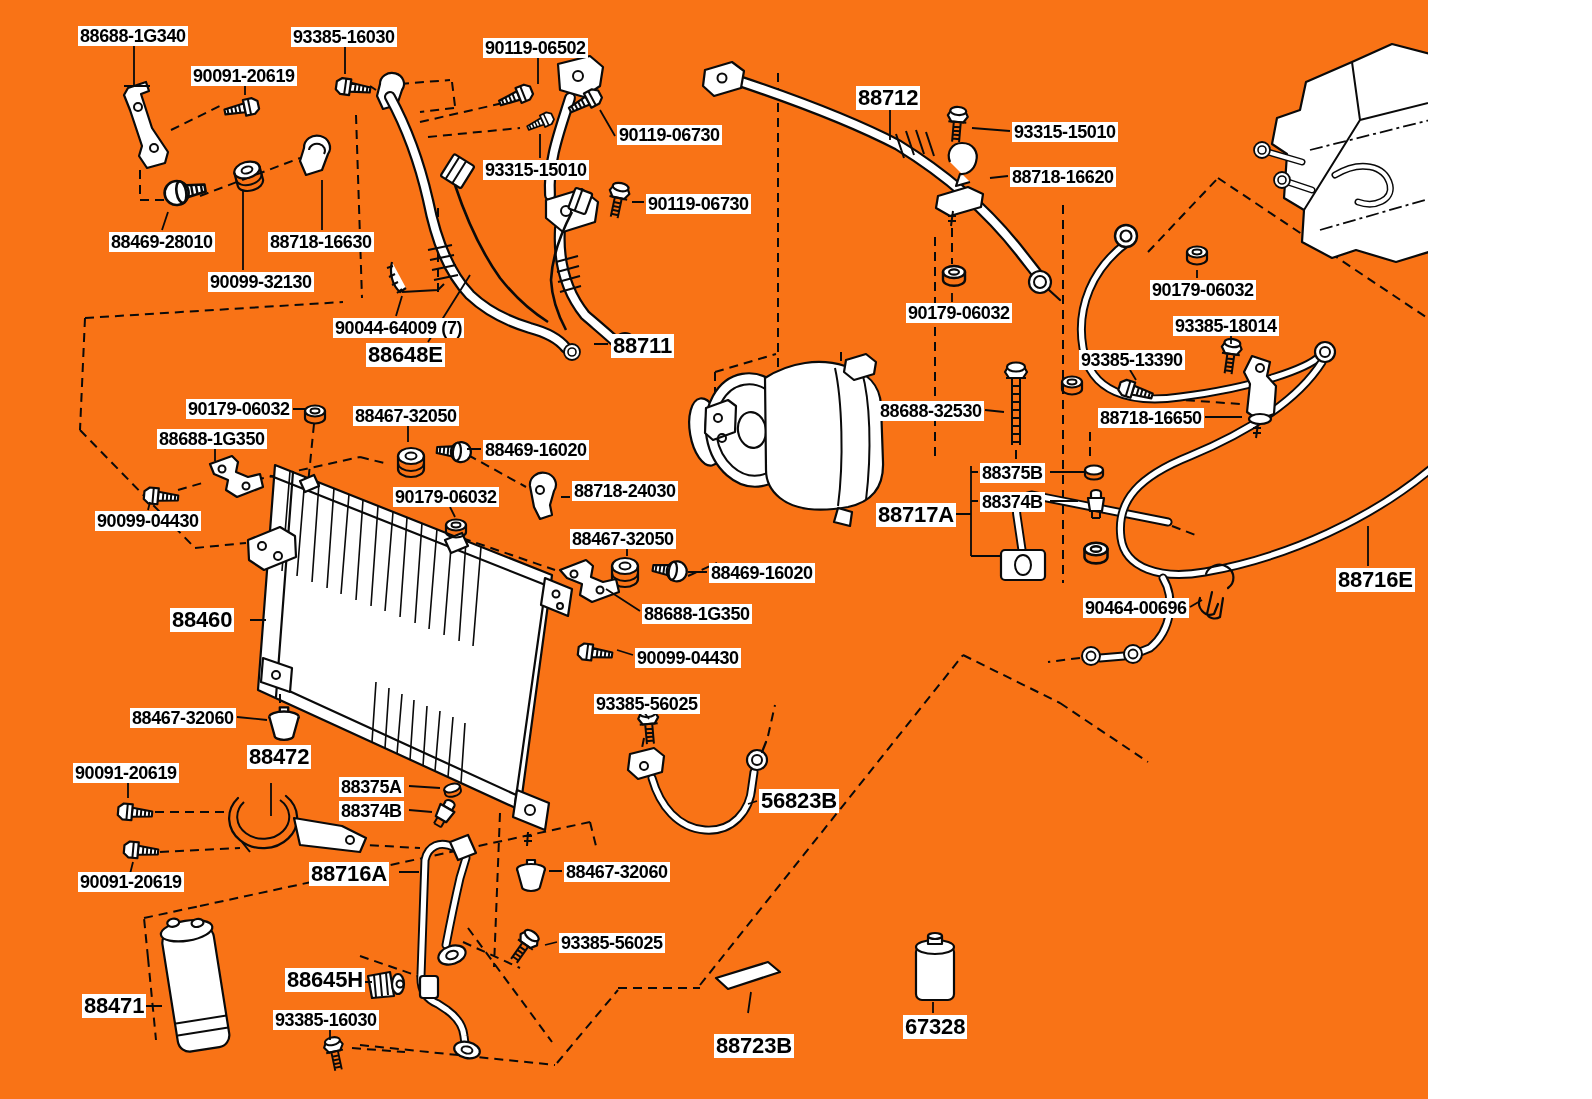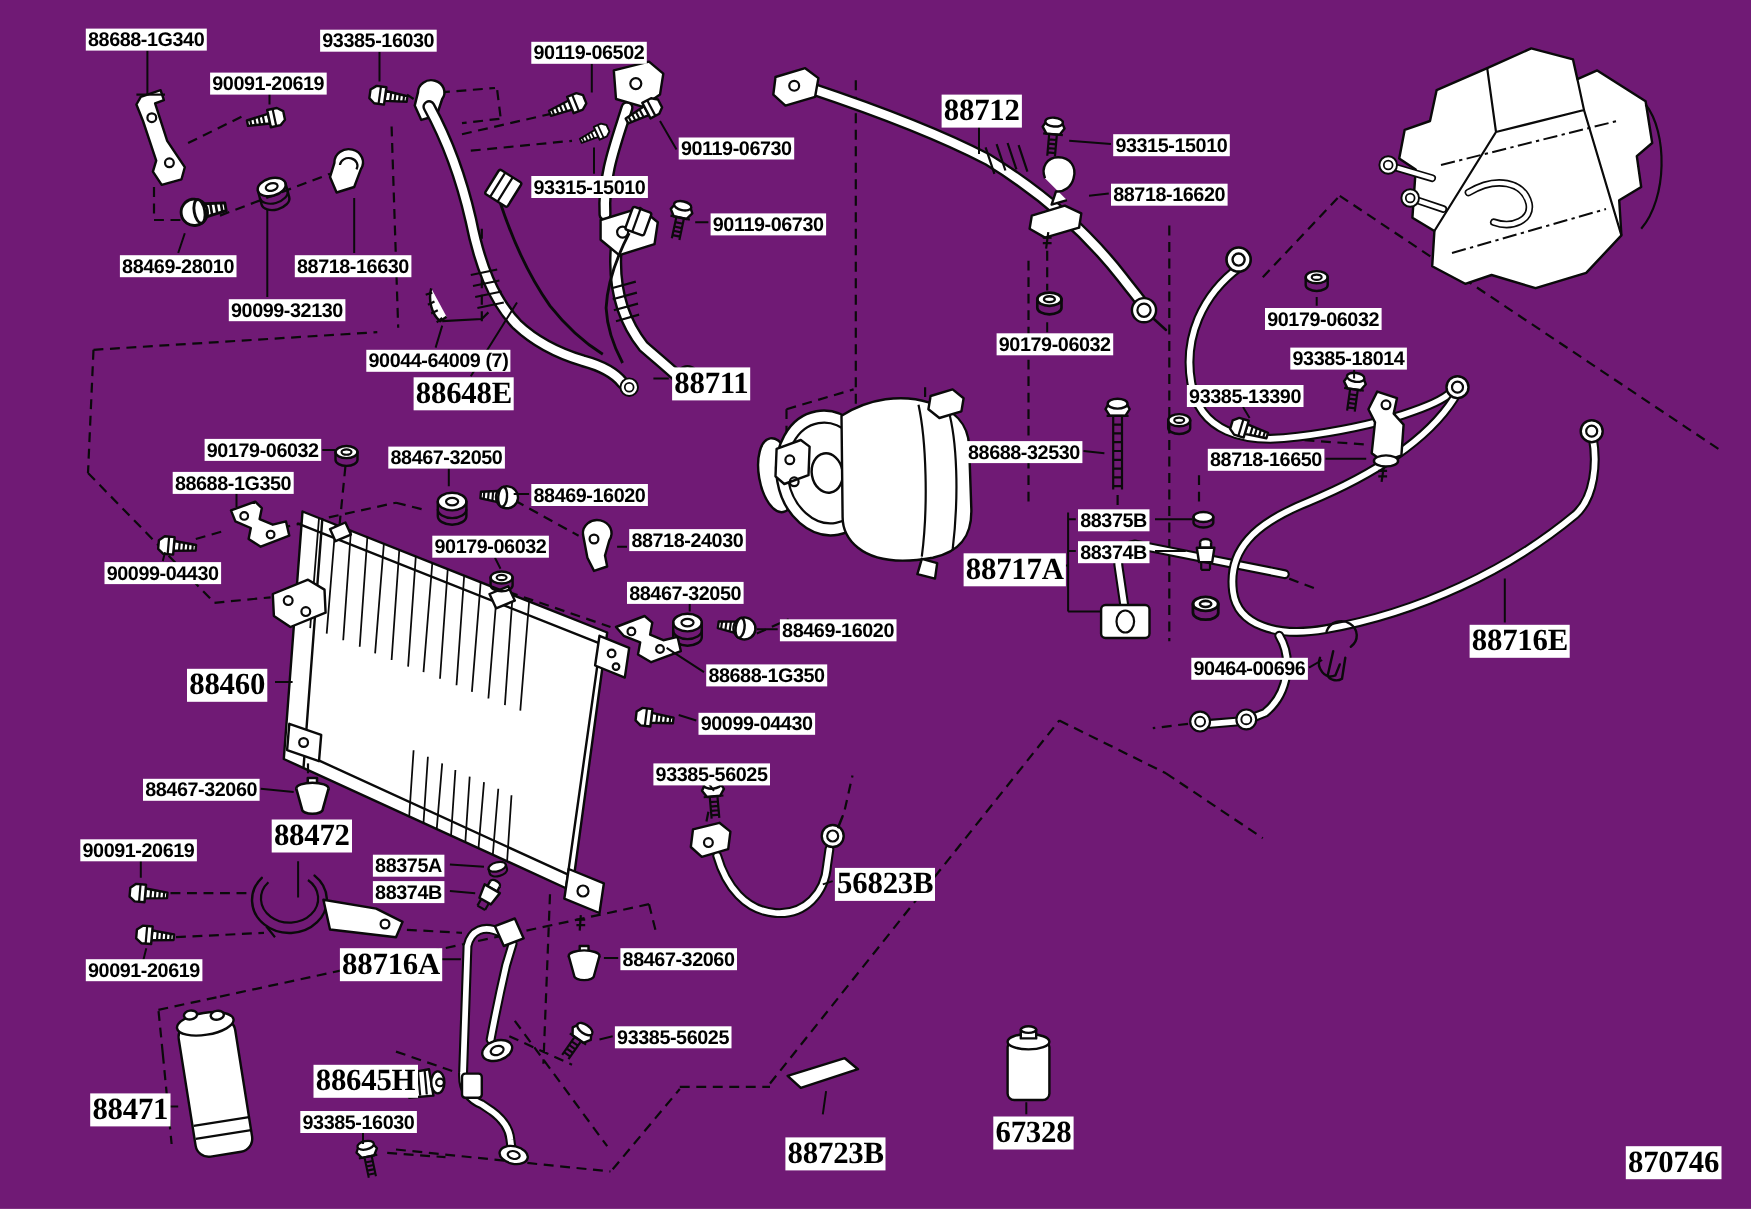--- a/index.html
+++ b/index.html
@@ -1,21 +1,21 @@
 <!DOCTYPE html>
 <html><head>
 <meta charset="utf-8">
 <style>
   html,body{margin:0;padding:0;background:#fff;}
-  .stage{position:relative;width:1592px;height:1099px;background:#701a75;overflow:hidden;
+  .stage{position:relative;width:1428px;height:1099px;background:#f97316;overflow:hidden;
          font-family:"Liberation Sans", sans-serif;}
   .art{position:absolute;left:0;top:0;}
   .lbl{position:absolute;white-space:nowrap;font-weight:bold;font-size:18px;line-height:1;
        letter-spacing:-0.4px;color:#000;background:#fff;padding:1px 2px;z-index:5;}
-  .lbl.big{font-size:28px;letter-spacing:-0.2px;font-family:Liberation Serif, serif;}
+  .lbl.big{font-size:22px;letter-spacing:-0.2px;}
   svg .ln{stroke:#0a0a0a;stroke-width:2.2;fill:none;stroke-linecap:round;stroke-linejoin:round;}
   svg .wf{stroke:#0a0a0a;stroke-width:2.2;fill:#fff;stroke-linejoin:round;}
   svg .thin{stroke:#0a0a0a;stroke-width:2;fill:none;}
   svg .wire{stroke:#0a0a0a;stroke-width:2.6;fill:none;}
   svg .dash{stroke:#0a0a0a;stroke-width:2;fill:none;stroke-dasharray:9 6;}
   svg .ddot{stroke:#0a0a0a;stroke-width:1.8;fill:none;stroke-dasharray:13 4 3 4;}
   svg .ldr{stroke:#0a0a0a;stroke-width:1.8;fill:none;}
   svg .pipe{stroke:#0a0a0a;stroke-width:9;fill:none;stroke-linecap:round;}
   svg .core{stroke:#fff;stroke-width:5.2;fill:none;stroke-linecap:round;}
   svg .hose{stroke:#0a0a0a;stroke-width:12;fill:none;stroke-linecap:round;}
@@ -353,21 +353,21 @@
   </g>
 </svg>
 
 <div class="lbl" style="left:78px;top:26px">88688-1G340</div>
 <div class="lbl" style="left:191px;top:66px">90091-20619</div>
 <div class="lbl" style="left:291px;top:27px">93385-16030</div>
 <div class="lbl" style="left:109px;top:232px">88469-28010</div>
 <div class="lbl" style="left:268px;top:232px">88718-16630</div>
 <div class="lbl" style="left:208px;top:272px">90099-32130</div>
 <div class="lbl" style="left:333px;top:318px">90044-64009 (7)</div>
-<div class="lbl big" style="left:376px;top:343px">88648E</div>
+<div class="lbl big" style="left:366px;top:343px">88648E</div>
 <div class="lbl" style="left:483px;top:38px">90119-06502</div>
 <div class="lbl" style="left:617px;top:125px">90119-06730</div>
 <div class="lbl" style="left:483px;top:160px">93315-15010</div>
 <div class="lbl" style="left:646px;top:194px">90119-06730</div>
 <div class="lbl big" style="left:856px;top:86px">88712</div>
 <div class="lbl" style="left:1012px;top:122px">93315-15010</div>
 <div class="lbl" style="left:1010px;top:167px">88718-16620</div>
 <div class="lbl" style="left:906px;top:303px">90179-06032</div>
 <div class="lbl big" style="left:611px;top:334px">88711</div>
 <div class="lbl" style="left:1150px;top:280px">90179-06032</div>

